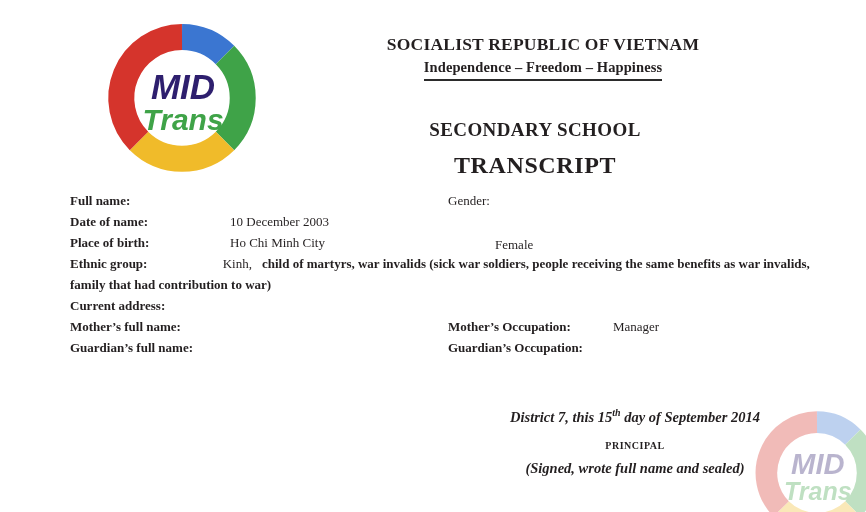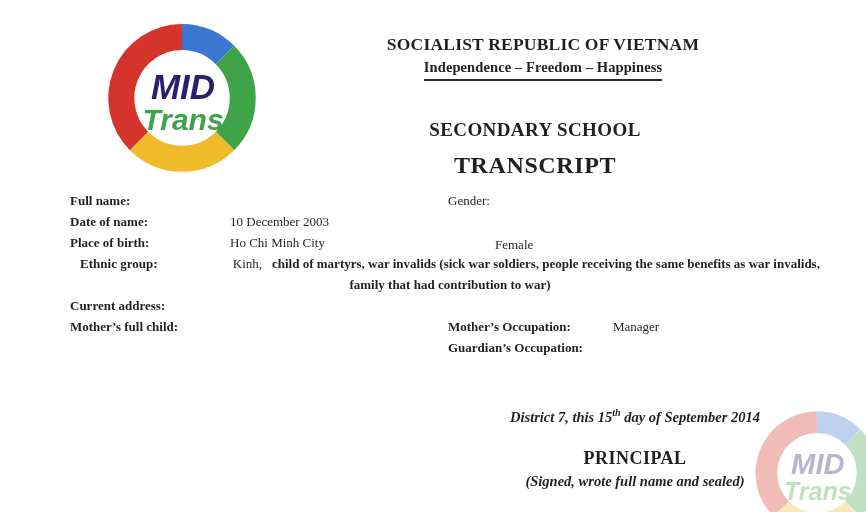--- a/index.html
+++ b/index.html
@@ -103,21 +103,21 @@
   .row.tall { height: 42px; white-space: normal; }
 
   .lbl { font-weight: bold; }
   .val { font-weight: normal; }
 
   .col-a { position: absolute; left: 0; top: 0; }
   .col-v { position: absolute; left: 160px; top: 0; }
   .col-b { position: absolute; left: 378px; top: 0; }
   .col-c { position: absolute; left: 425px; top: 0; margin-top: 44px; }
 
-  .ethnic-wrap { position: relative; text-align: center; }
+  .ethnic-wrap { position: relative; }
   .ethnic-body {
     display: inline;
     font-weight: bold;
   }
   .ethnic-val { font-weight: normal; }
 
   
   .sign {
     position: absolute;
     left: 470px;
@@ -130,22 +130,22 @@
     font-style: italic;
     font-weight: bold;
     white-space: nowrap;
     line-height: 21px;
   }
   .sign-date sup { font-size: 10px; vertical-align: super; }
   .sign-role {
     font-weight: bold;
     letter-spacing: 0.5px;
     line-height: 21px;
-    margin-top: 20px;
-    font-size: 18px;
+    margin-top: 7px;
+    font-size: 10px;
   }
   .sign-note {
     font-style: italic;
     font-weight: bold;
     line-height: 21px;
     margin-top: 2px;
   }
 
   
   .watermark {
@@ -214,27 +214,28 @@
       <span style="display:inline-block;width:72px"></span><span class="ethnic-val">Kinh,</span><span style="display:inline-block;width:10px"></span><span class="ethnic-body">child of martyrs, war invalids (sick war soldiers, people receiving the same benefits as war invalids, family that had contribution to war)</span>
     </div>
 
     <div class="row">
       <span class="col-a lbl">Current address:</span>
       <span class="col-v val"></span>
     </div>
 
 
     <div class="row">
-      <span class="col-a lbl">Mother’s full child:</span>
+      <span class="col-a lbl">Mother’s full name:</span>
       <span class="col-v val"></span>
       <span class="col-b lbl">Mother’s Occupation:</span>
       <span class="val" style="position:absolute;left:543px;top:0">Manager</span>
     </div>
 
     <div class="row">
+      <span class="col-a lbl">Guardian’s full name:</span>
       <span class="col-v val"></span>
       <span class="col-b lbl">Guardian’s Occupation:</span>
       <span class="val" style="position:absolute;left:552px;top:0"></span>
     </div>
 
   </div>
 
   <div class="sign">
     <div class="sign-date"><span>District 7, this 15</span><sup>th</sup><span> day of September 2014</span></div>
     <div class="sign-role">PRINCIPAL</div>

